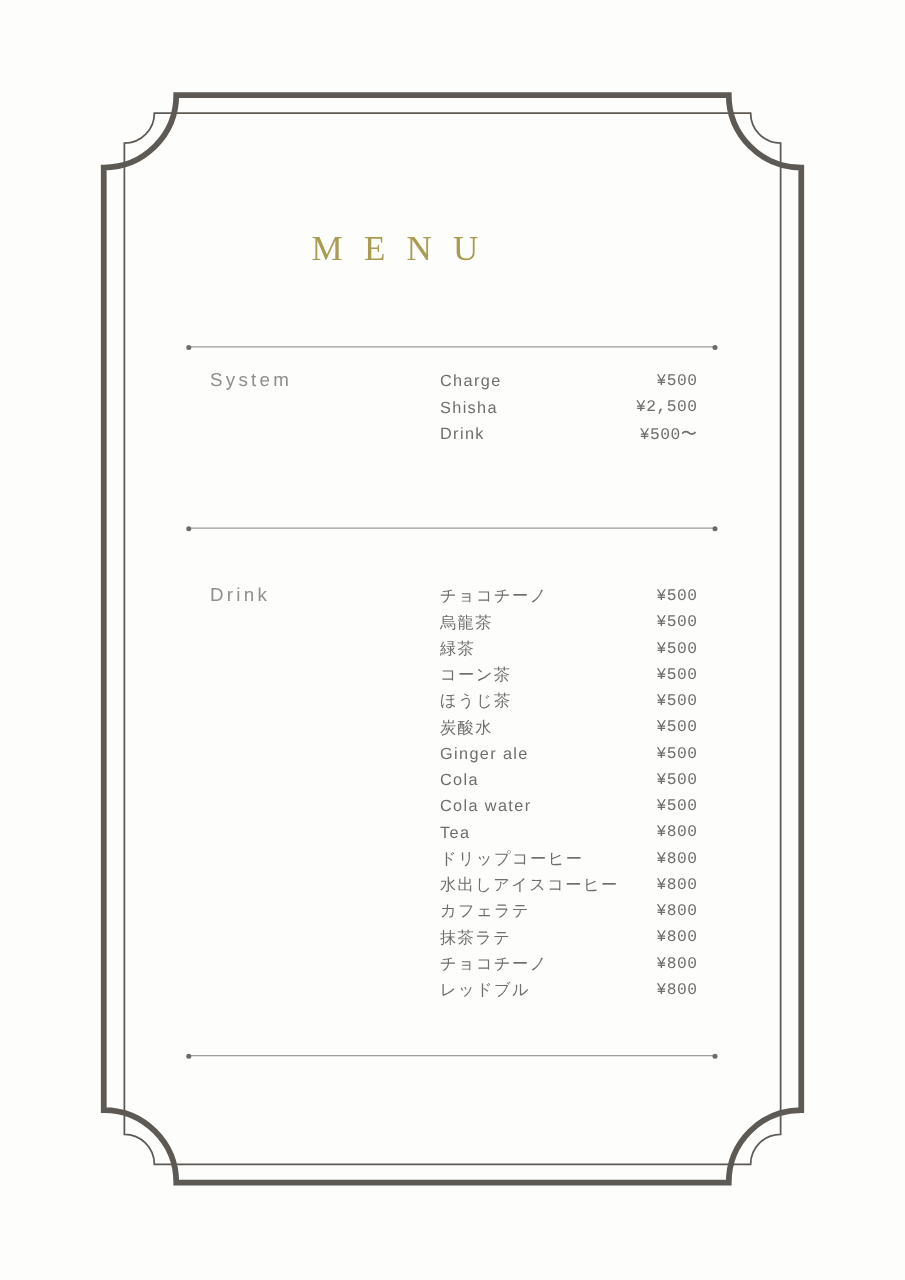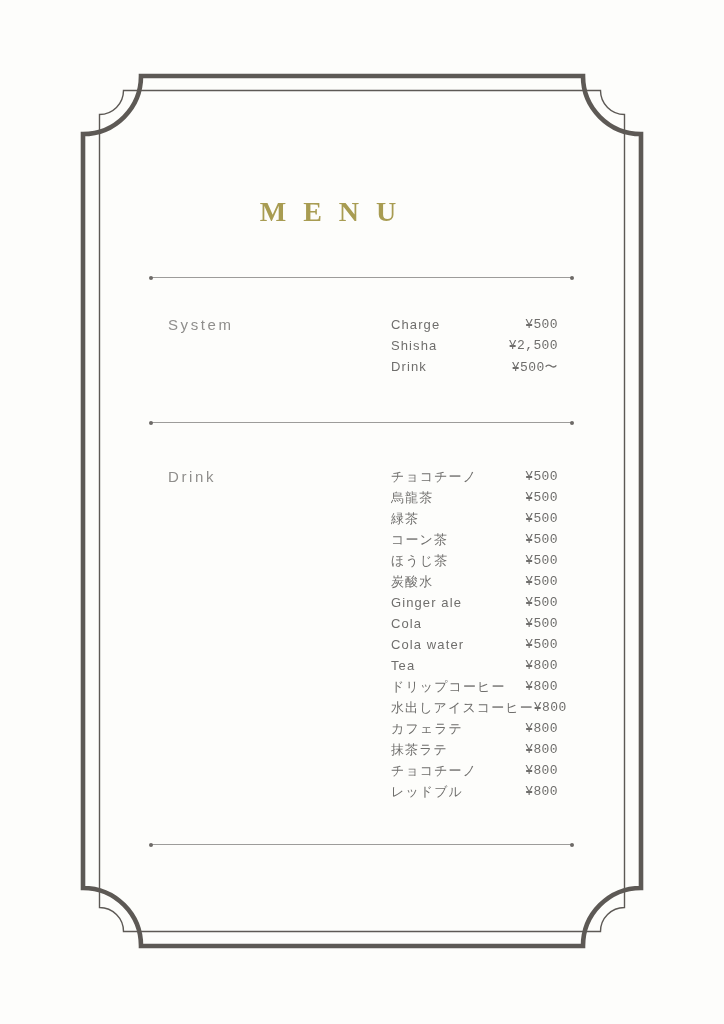--- a/index.html
+++ b/index.html
@@ -29,24 +29,24 @@
   .frame .thin {
     fill: none;
     stroke: var(--frame, #5d5955);
     stroke-width: 1.4;
   }
   .title {
     position: absolute;
     top: 183px;
     left: 0;
     width: 632px;
-    margin: 12px;
+    margin: 0;
     text-align: center;
     font-family: "Liberation Serif", serif;
-    font-weight: 700;
+    font-weight: 400;
     font-size: 28px;
     line-height: 34px;
     letter-spacing: 17px;
     padding-left: 17px;
     box-sizing: border-box;
     color: var(--accent, #a89c52);
   }
   .divider {
     position: absolute;
     left: 150px;
@@ -67,21 +67,21 @@
   .divider::after  { right: -1px; }
   .d1 { top: 277px; }
   .d2 { top: 422px; }
   .d3 { top: 844px; }
 
   .menu-section {
     position: absolute;
     left: 150px;
     width: 423px;
   }
-  .sec-system { top: 314px; }
+  .sec-system { top: 294px; }
   .sec-drink  { top: 466px; }
 
   .section-label {
     position: absolute;
     left: 18px;
     top: 0;
     font-size: 15px;
     line-height: 21px;
     letter-spacing: 2.6px;
     color: var(--label, #8f8e8c);
@@ -94,21 +94,20 @@
     display: flex;
     justify-content: space-between;
     align-items: center;
     height: 21px;
     font-size: 13px;
     color: var(--text, #6f6e6c);
   }
   .item-name {
     letter-spacing: 1.1px;
     white-space: nowrap;
-    margin-left: 39px;
   }
   .item-price {
     letter-spacing: 0.4px;
     white-space: nowrap;
     font-family: Liberation Mono, monospace;
   }
 </style>
 </head>
 <body>
 

